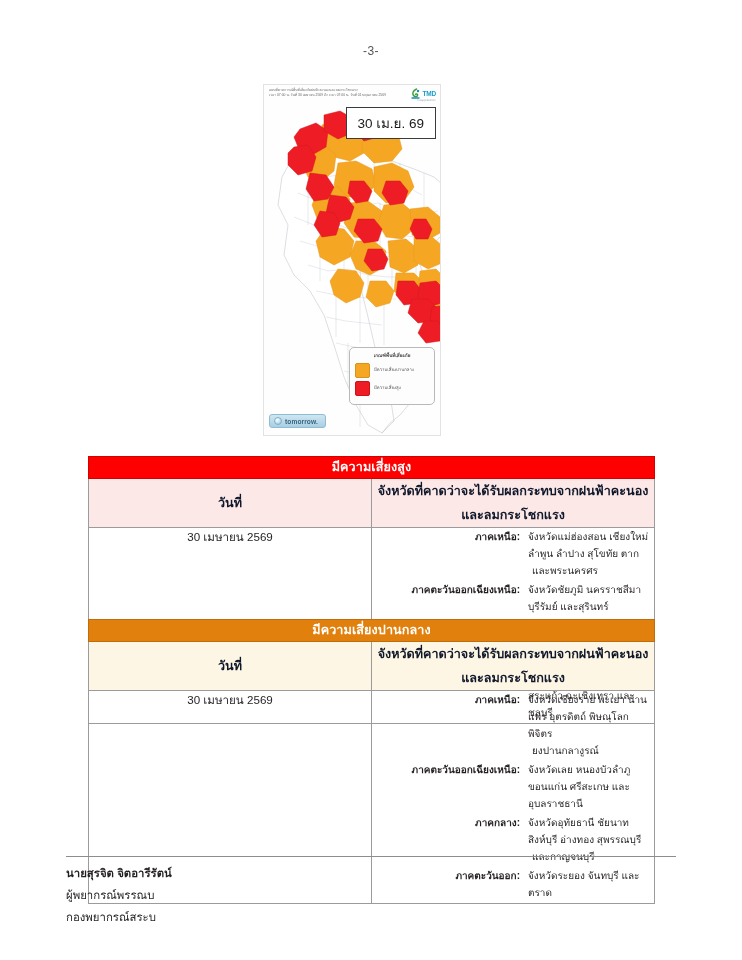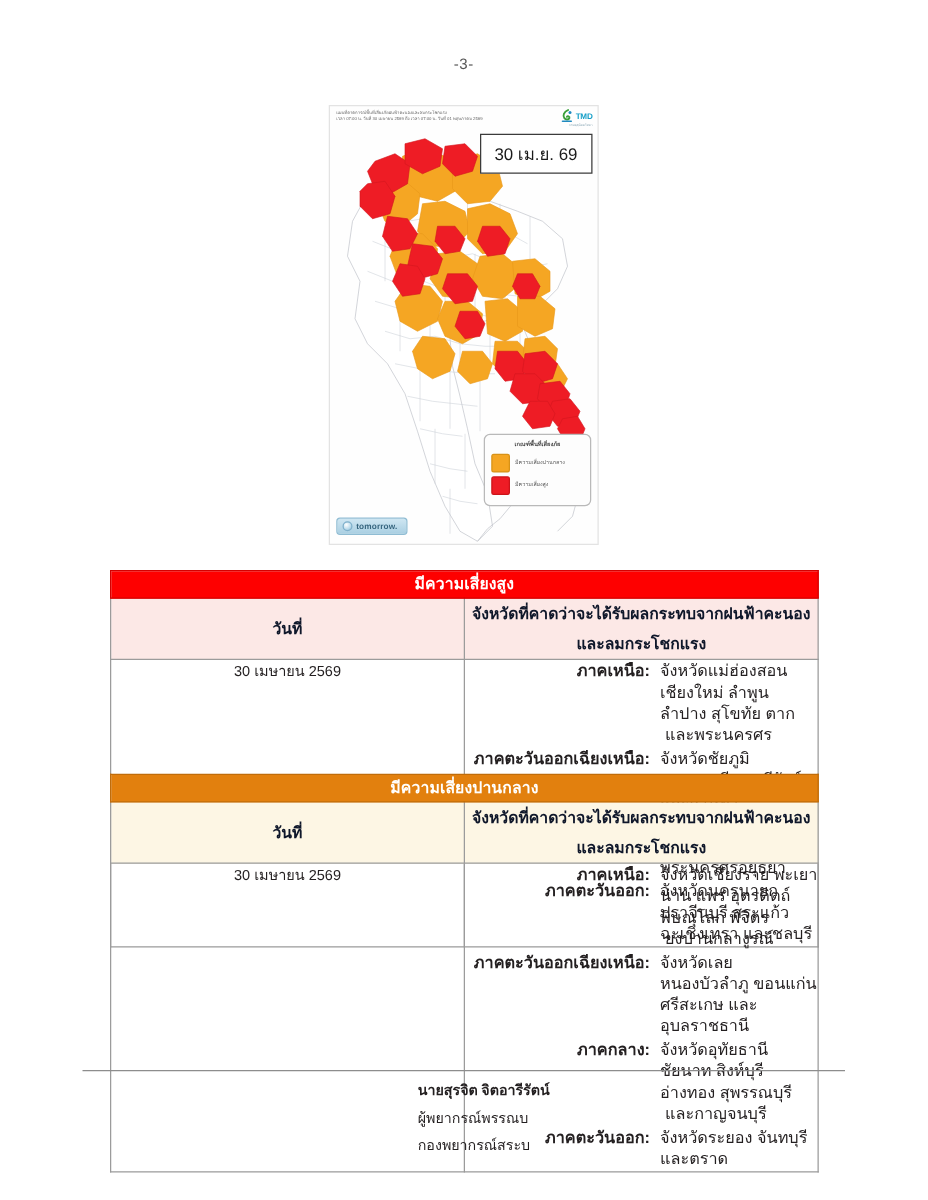--- a/index.html
+++ b/index.html
@@ -33,21 +33,21 @@
     font-size: 12px;
     color: #555;
     letter-spacing: .5px;
   }
 
   
   .map-figure {
     position: absolute;
     top: 84px;
     left: 263px;
-    width: 216px;
+    width: 178px;
     height: 352px;
     background: #fefefe;
     border: 1px solid #e3e3e3;
     box-sizing: border-box;
     overflow: hidden;
   }
   .map-head {
     position: absolute;
     top: 3px;
     left: 5px;
@@ -226,21 +226,21 @@
   .region-grid {
     width: 100%;
     border-collapse: collapse;
     table-layout: fixed;
   }
   .region-grid td {
     border: none;
     vertical-align: top;
     padding: 0 0 2px 0;
     line-height: 17px;
-    font-size: 13px;
+    font-size: 10px;
   }
   .region-name {
     width: 148px;
     text-align: right;
     font-weight: bold;
     padding-right: 6px !important;
     white-space: nowrap;
   }
   .region-provinces {
     text-align: left;
@@ -256,27 +256,26 @@
     position: absolute;
     left: 66px;
     top: 856px;
     width: 610px;
     height: 1px;
     background: #8d8d8d;
   }
   .footer {
     position: absolute;
     top: 862px;
-    left: 82px;
+    left: 66px;
     width: 610px;
     display: flex;
-    justify-content: center;
+    justify-content: flex-start;
     font-size: 11.4px;
     color: #231f20;
-    font-family: Liberation Serif, serif;
   }
   .footer-left div { line-height: 22px; }
   .footer-left .name { font-weight: bold; }
   .footer-right { text-align: right; }
   .footer-right div { line-height: 22px; }
 </style>
 </head>
 <body>
 
 <div class="page">

